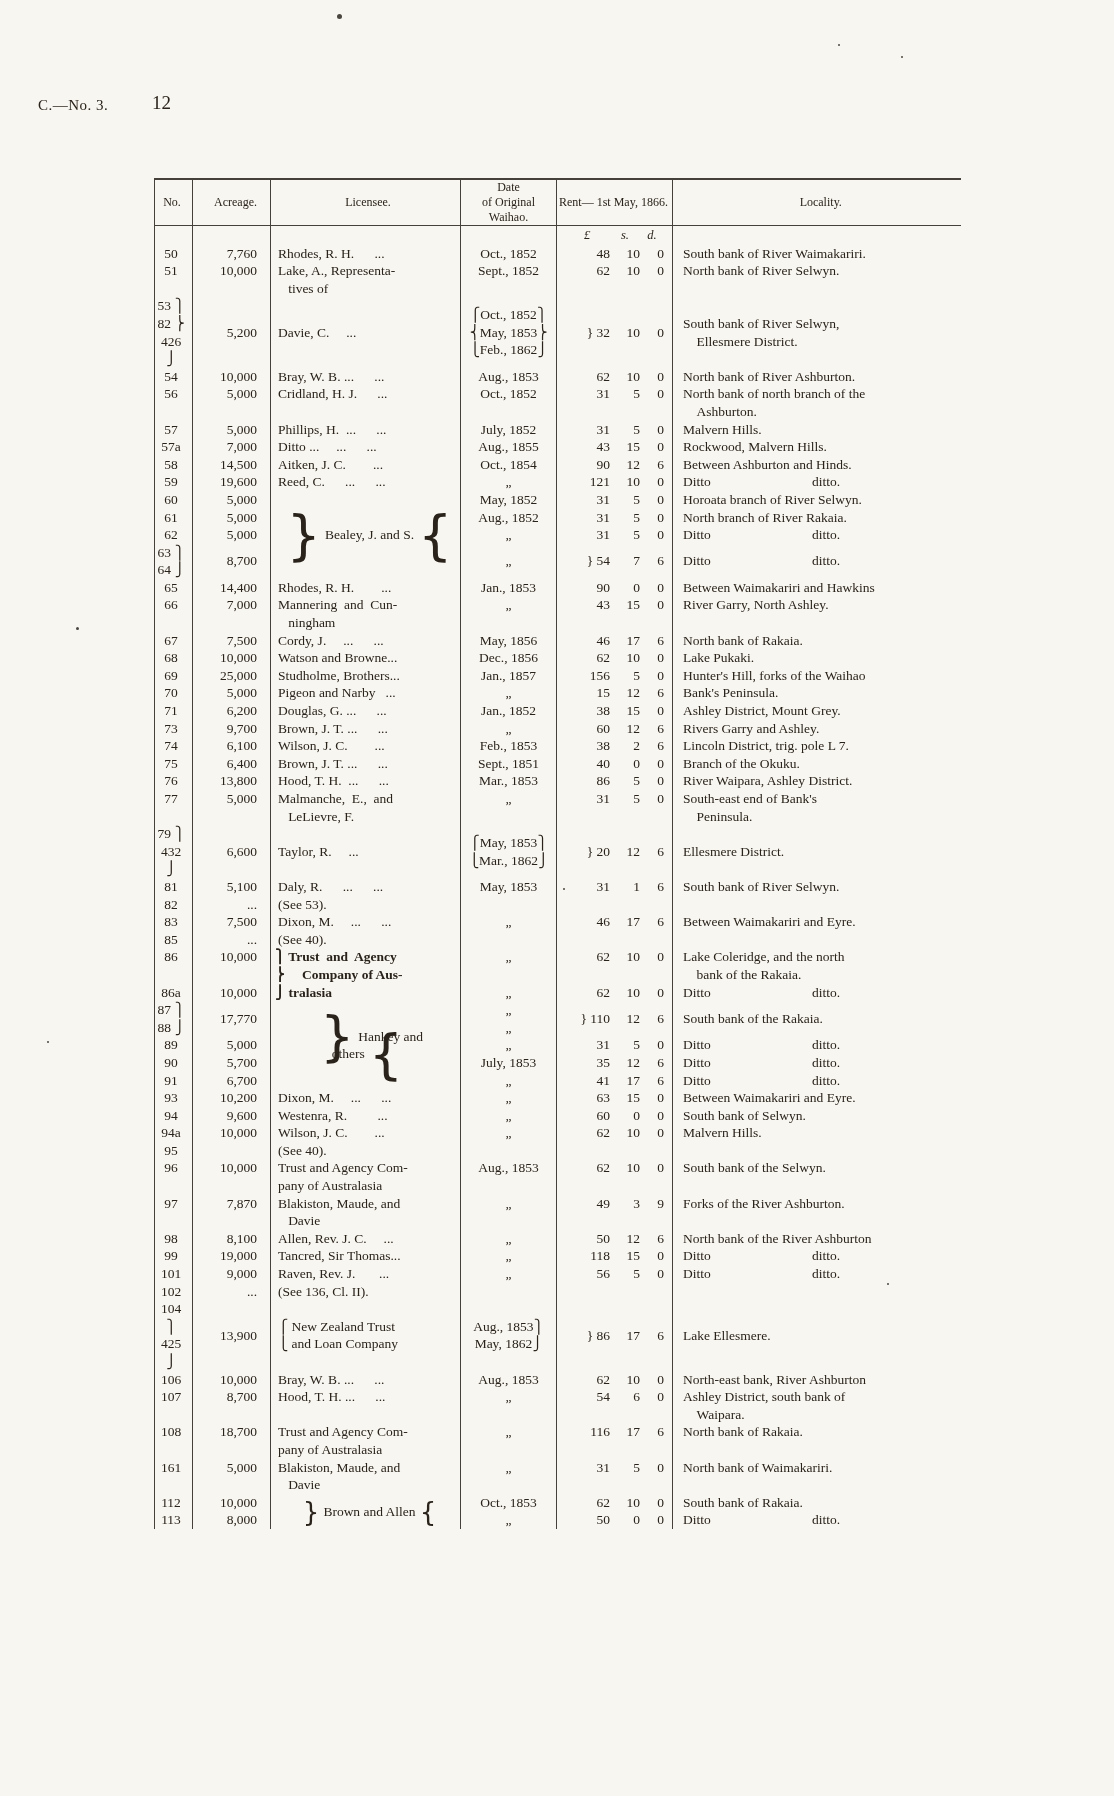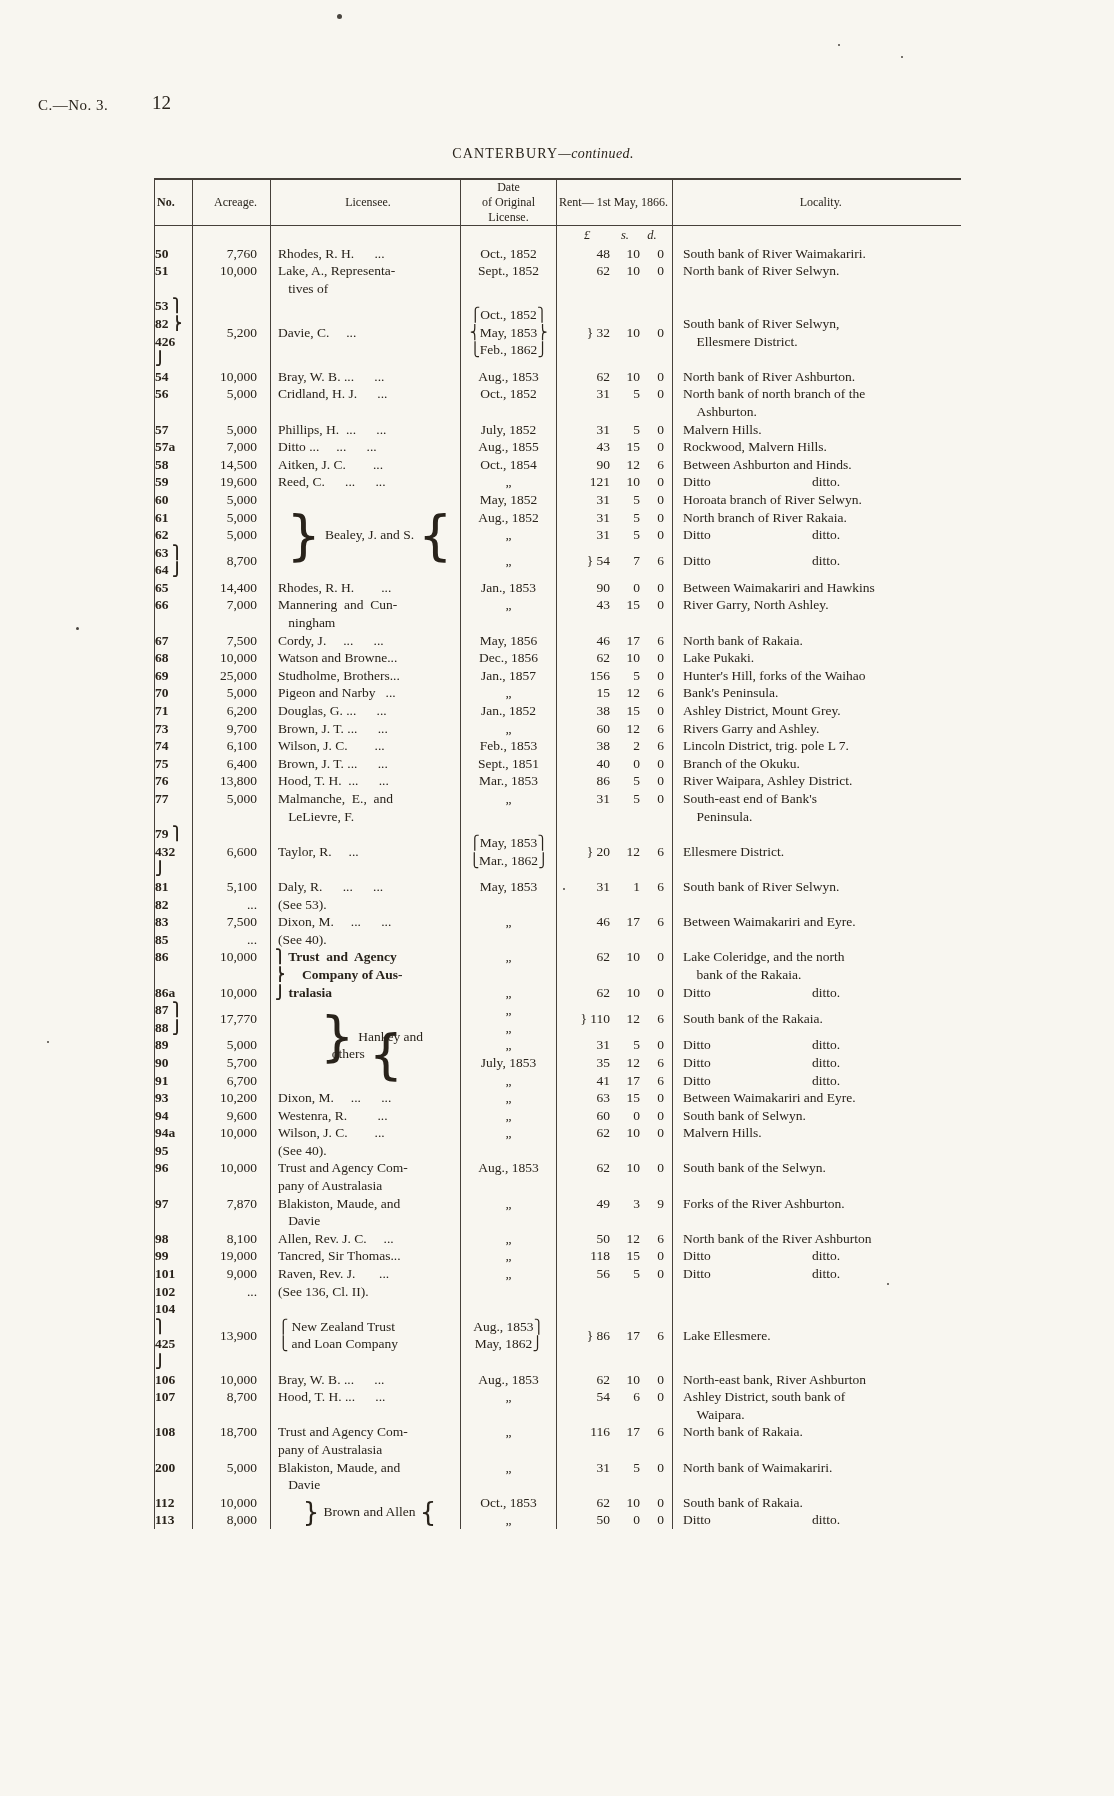--- a/index.html
+++ b/index.html
@@ -29,21 +29,21 @@
     font-weight:normal;font-size:12px;line-height:15px;
     text-align:center;vertical-align:middle;
     padding:7px 2px;white-space:pre-line;
   }
   td{
     border-left:1px solid var(--line);
     vertical-align:top;white-space:pre-wrap;
     font-size:13.5px;line-height:17.6px;padding:0;
     font-family:"Liberation Serif","DejaVu Serif","DejaVu Sans",serif;
   }
-  .c-no{text-align:left;padding-right:5px;font-weight:bold;}
+  .c-no{text-align:center;padding-right:5px;}
   .c-ac{text-align:right;padding-right:13px;margin-top:40px;}
   .c-lic{padding-left:7px;margin-left:26px;}
   .c-date{text-align:center;padding:0 2px;}
   .c-rent{text-align:right;padding-right:8px;white-space:nowrap;}
   .c-loc{padding-left:10px;border-right:none;}
   .c-rent span{display:inline-block;text-align:right;}
   .r-l{width:46px;}
   .r-s{width:30px;}
   .r-d{width:24px;}
   .units-row td{height:17px;}
@@ -57,39 +57,38 @@
   }
   .bigbrace.xl{font-size:54px;}
   .speck{position:absolute;background:#2a2620;border-radius:50%;opacity:.85;}
 </style>
 </head>
 <body>
 
 <div class="page">
   <div class="doc-ref">C.—No. 3.</div>
   <div class="page-number">12</div>
-  <div class="subtitle"><span>CANTERBURY</span><span class="ital">—continued.</span></div>
 
   <table class="lands">
     <colgroup>
       <col style="width:38px">
         <col style="width:78px">
         <col style="width:190px">
       <col style="width:96px">
         <col style="width:116px">
         <col style="width:288px">
     </colgroup>
     <thead>
       <tr>
         <th class="c-no">No.</th>
         <th class="c-ac">Acreage.</th>
         <th class="c-lic">Licensee.</th>
         <th class="c-date">Date
 of Original
-License.</th>
+Waihao.</th>
         <th class="c-rent">Rent—
 1st May, 1866.</th>
         <th class="c-loc">Locality.</th>
       </tr>
     </thead>
     <tbody>
         <tr class="units-row">
           <td class="c-no"></td>
           <td class="c-ac"></td>
           <td class="c-lic"></td>
@@ -509,21 +508,21 @@
         <tr>
           <td class="c-no">108</td>
           <td class="c-ac">18,700</td>
           <td class="c-lic"><span class="lic-text">Trust and Agency Com-
 pany of Australasia</span></td>
           <td class="c-date">„</td>
           <td class="c-rent"><span class="r-l">116</span><span class="r-s">17</span><span class="r-d">6</span></td>
           <td class="c-loc">North bank of Rakaia.</td>
         </tr>
         <tr>
-          <td class="c-no">200</td>
+          <td class="c-no">161</td>
           <td class="c-ac">5,000</td>
           <td class="c-lic"><span class="lic-text">Blakiston, Maude, and
    Davie</span></td>
           <td class="c-date">„</td>
           <td class="c-rent"><span class="r-l">31</span><span class="r-s">5</span><span class="r-d">0</span></td>
           <td class="c-loc">North bank of Waimakariri.</td>
         </tr>
         <tr>
           <td class="c-no">112</td>
           <td class="c-ac">10,000</td>

